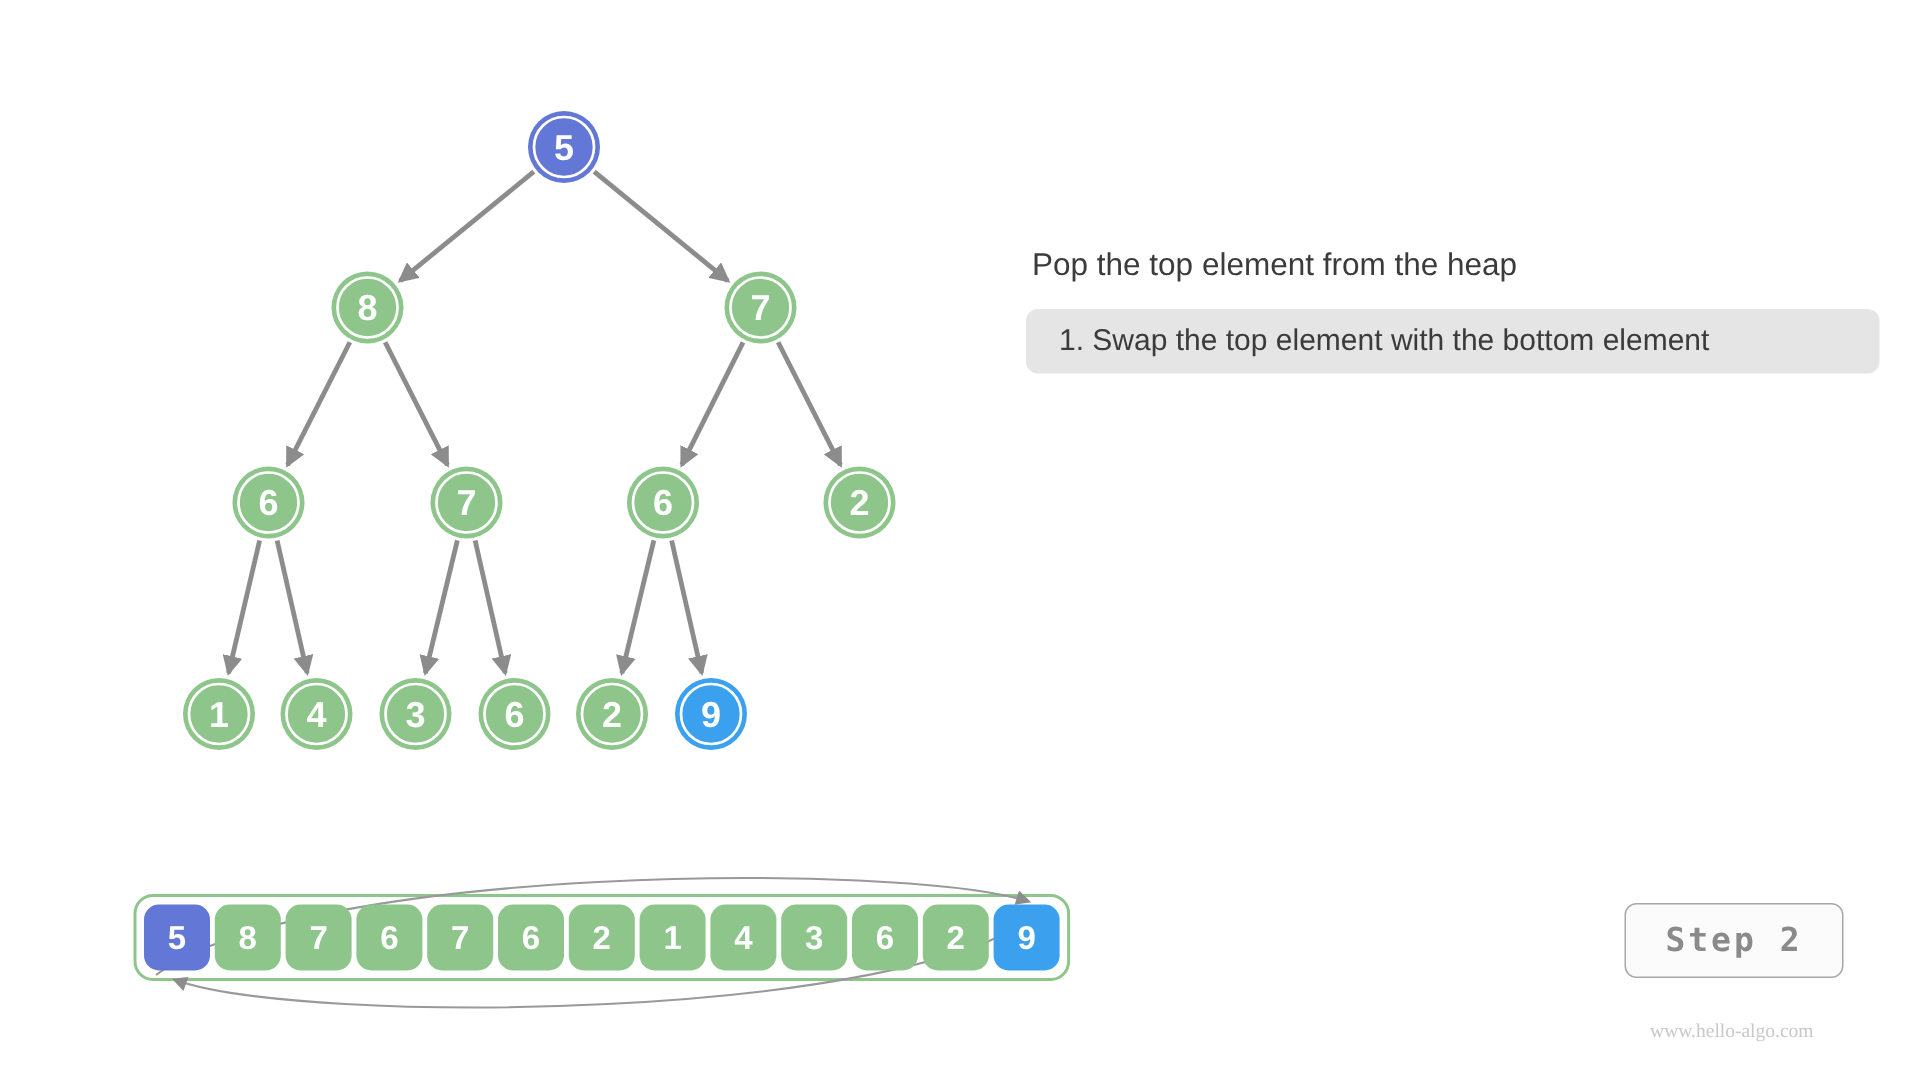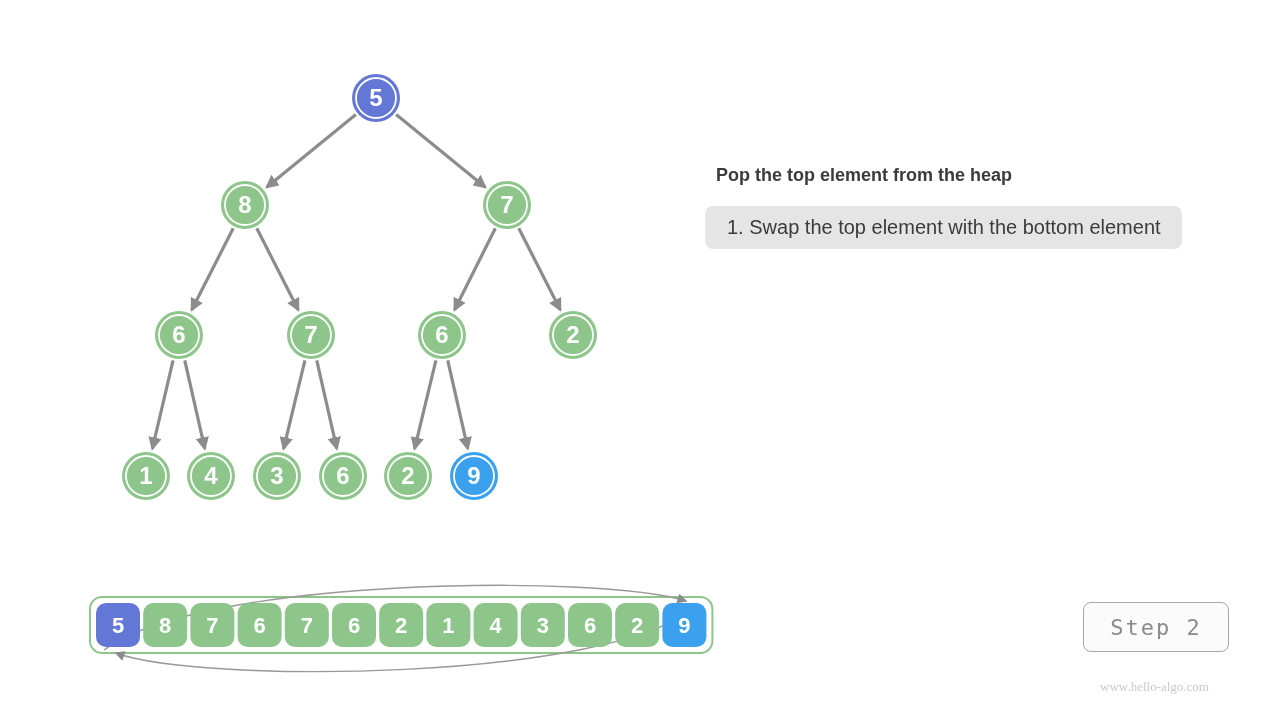--- a/index.html
+++ b/index.html
@@ -9,31 +9,30 @@
     height: 720px;
     background: #ffffff;
     overflow: hidden;
     font-family: "Liberation Sans", sans-serif;
   }
   #diagram { position: absolute; left: 0; top: 0; }
   .fig-title {
     position: absolute;
     left: 688px;
     top: 165px;
-    font-size: 18px;
-    font-weight: bold;
+    font-size: 21px;
+    font-weight: normal;
     color: #3b3b3b;
     white-space: nowrap;
-    margin-left: 28px;
   }
   .step-note {
     position: absolute;
-    left: 705px;
+    left: 684px;
     top: 206px;
-    width: 477px;
+    width: 569px;
     height: 43px;
     box-sizing: border-box;
     background: #e5e5e5;
     border-radius: 8px;
     line-height: 43px;
     padding-left: 22px;
     font-size: 20px;
     color: #3b3b3b;
     white-space: nowrap;
   }
@@ -45,21 +44,21 @@
     height: 50px;
     box-sizing: border-box;
     border: 1.5px solid #a8a8a8;
     border-radius: 8px;
     background: #fbfbfb;
     display: flex;
     align-items: center;
     justify-content: center;
     font-family: "DejaVu Sans Mono", monospace;
     font-size: 22px;
-    font-weight: normal;
+    font-weight: bold;
     letter-spacing: 2px;
     color: #8a8a8a;
   }
   .watermark {
     position: absolute;
     right: 71px;
     top: 679px;
     font-family: Liberation Serif, serif;
     font-size: 13px;
     color: #c9c9c9;

